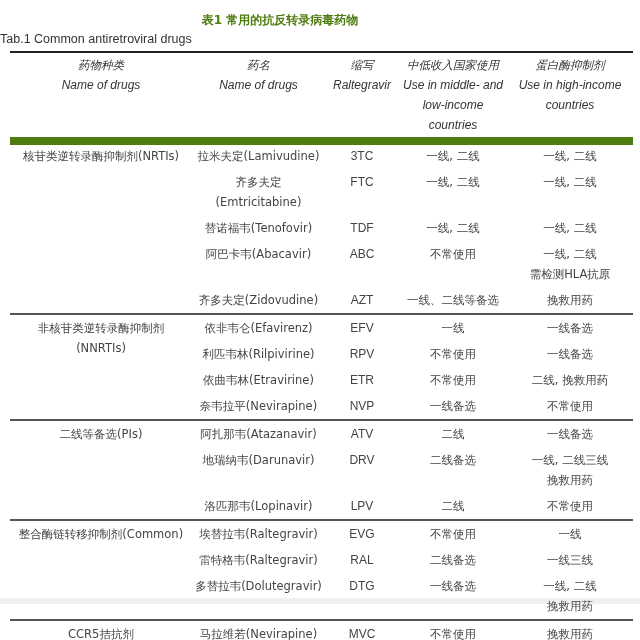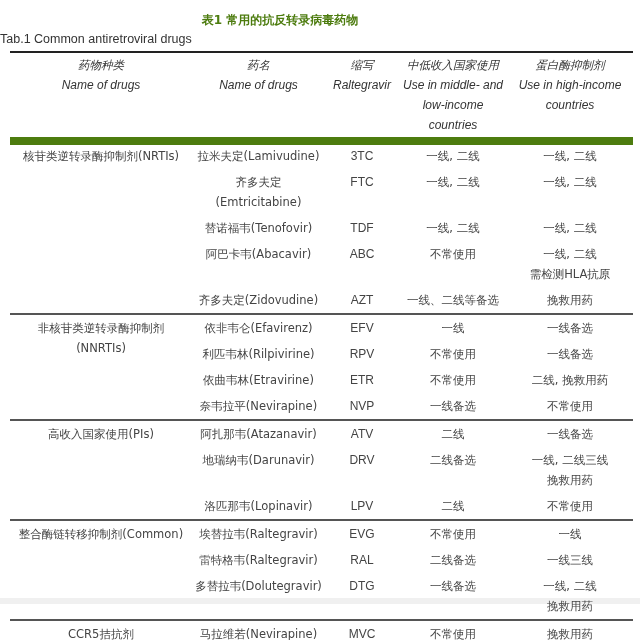--- a/index.html
+++ b/index.html
@@ -204,21 +204,21 @@
           <span class="cell-line cn">一线备选</span>
         </td>
         <td>
           <span class="cell-line cn">不常使用</span>
         </td>
       </tr>
     </tbody>
     <tbody class="group">
       <tr>
         <td rowspan="3">
-          <span class="cell-line cn">高收入国家使用(PIs)</span>
+          <span class="cell-line cn">二线等备选(PIs)</span>
         </td>
         <td>
           <span class="cell-line cn">阿扎那韦(Atazanavir)</span>
         </td>
         <td>ATV</td>
         <td>
           <span class="cell-line cn">二线</span>
         </td>
         <td>
           <span class="cell-line cn">一线备选</span>

